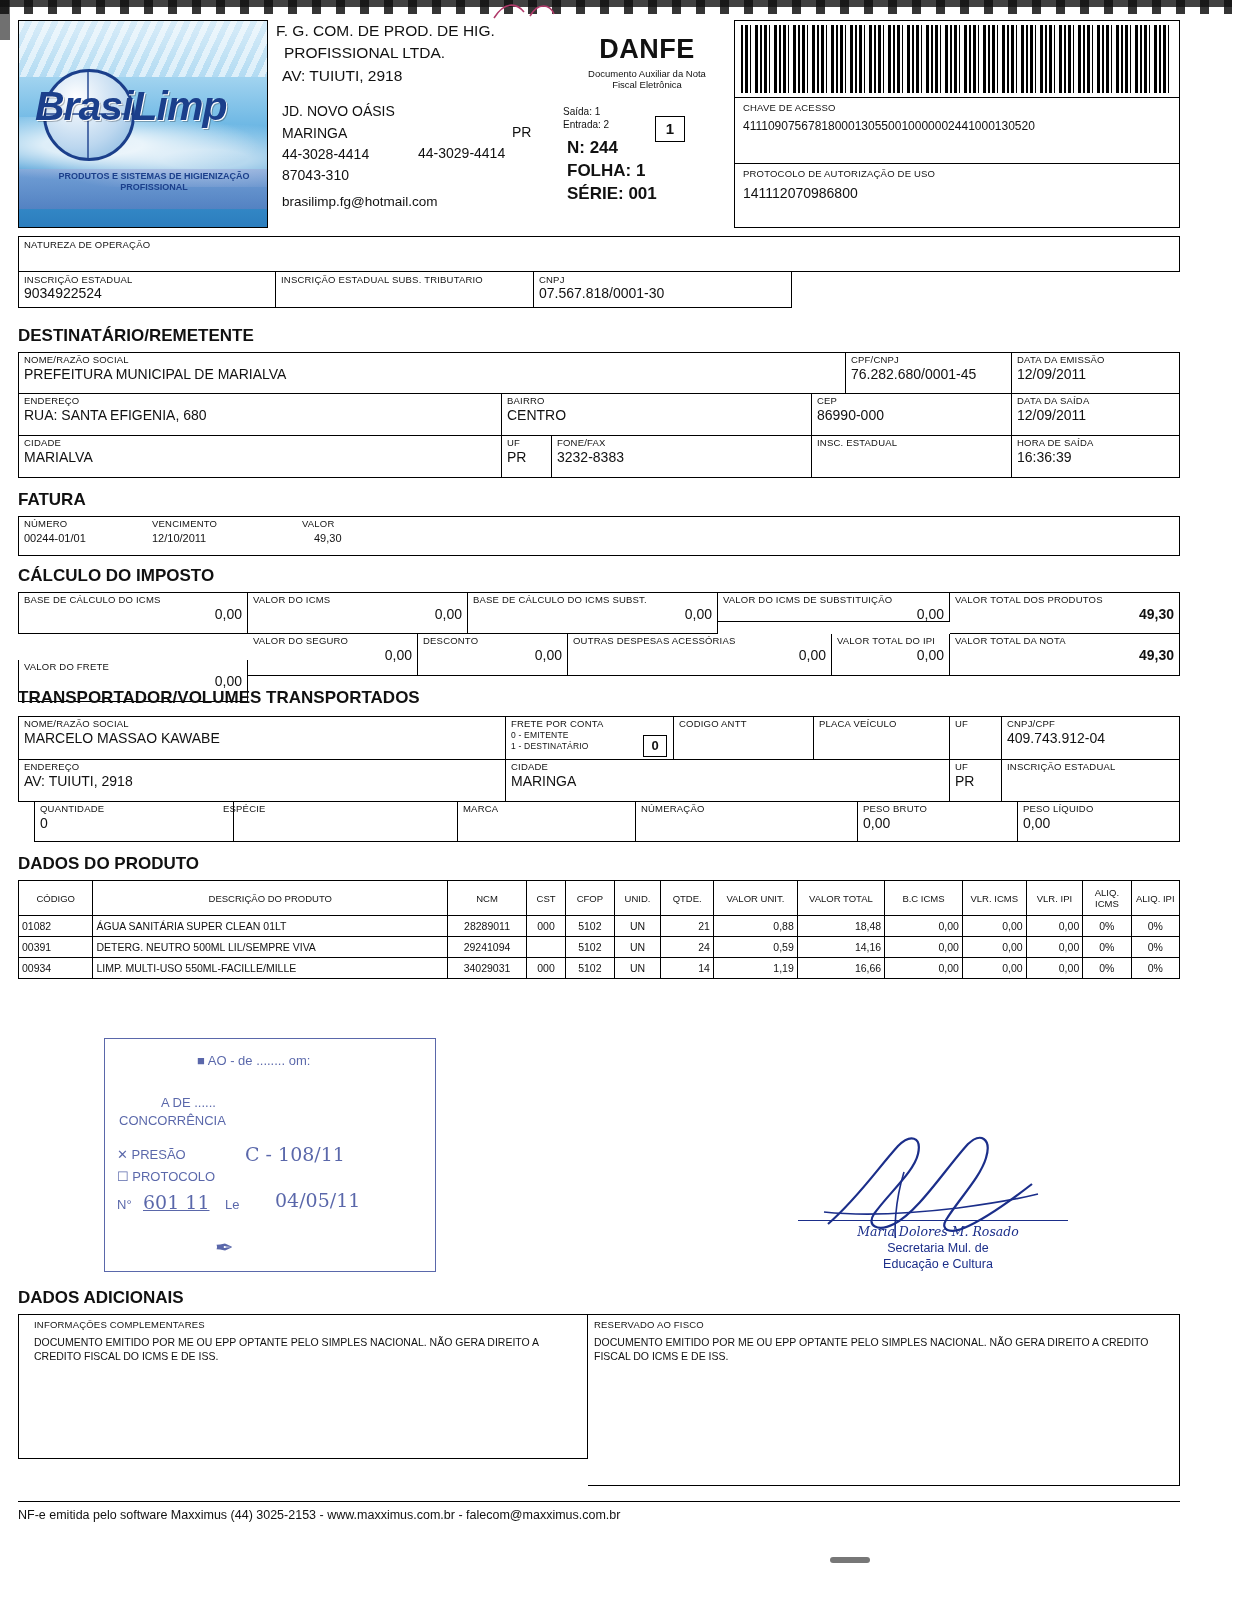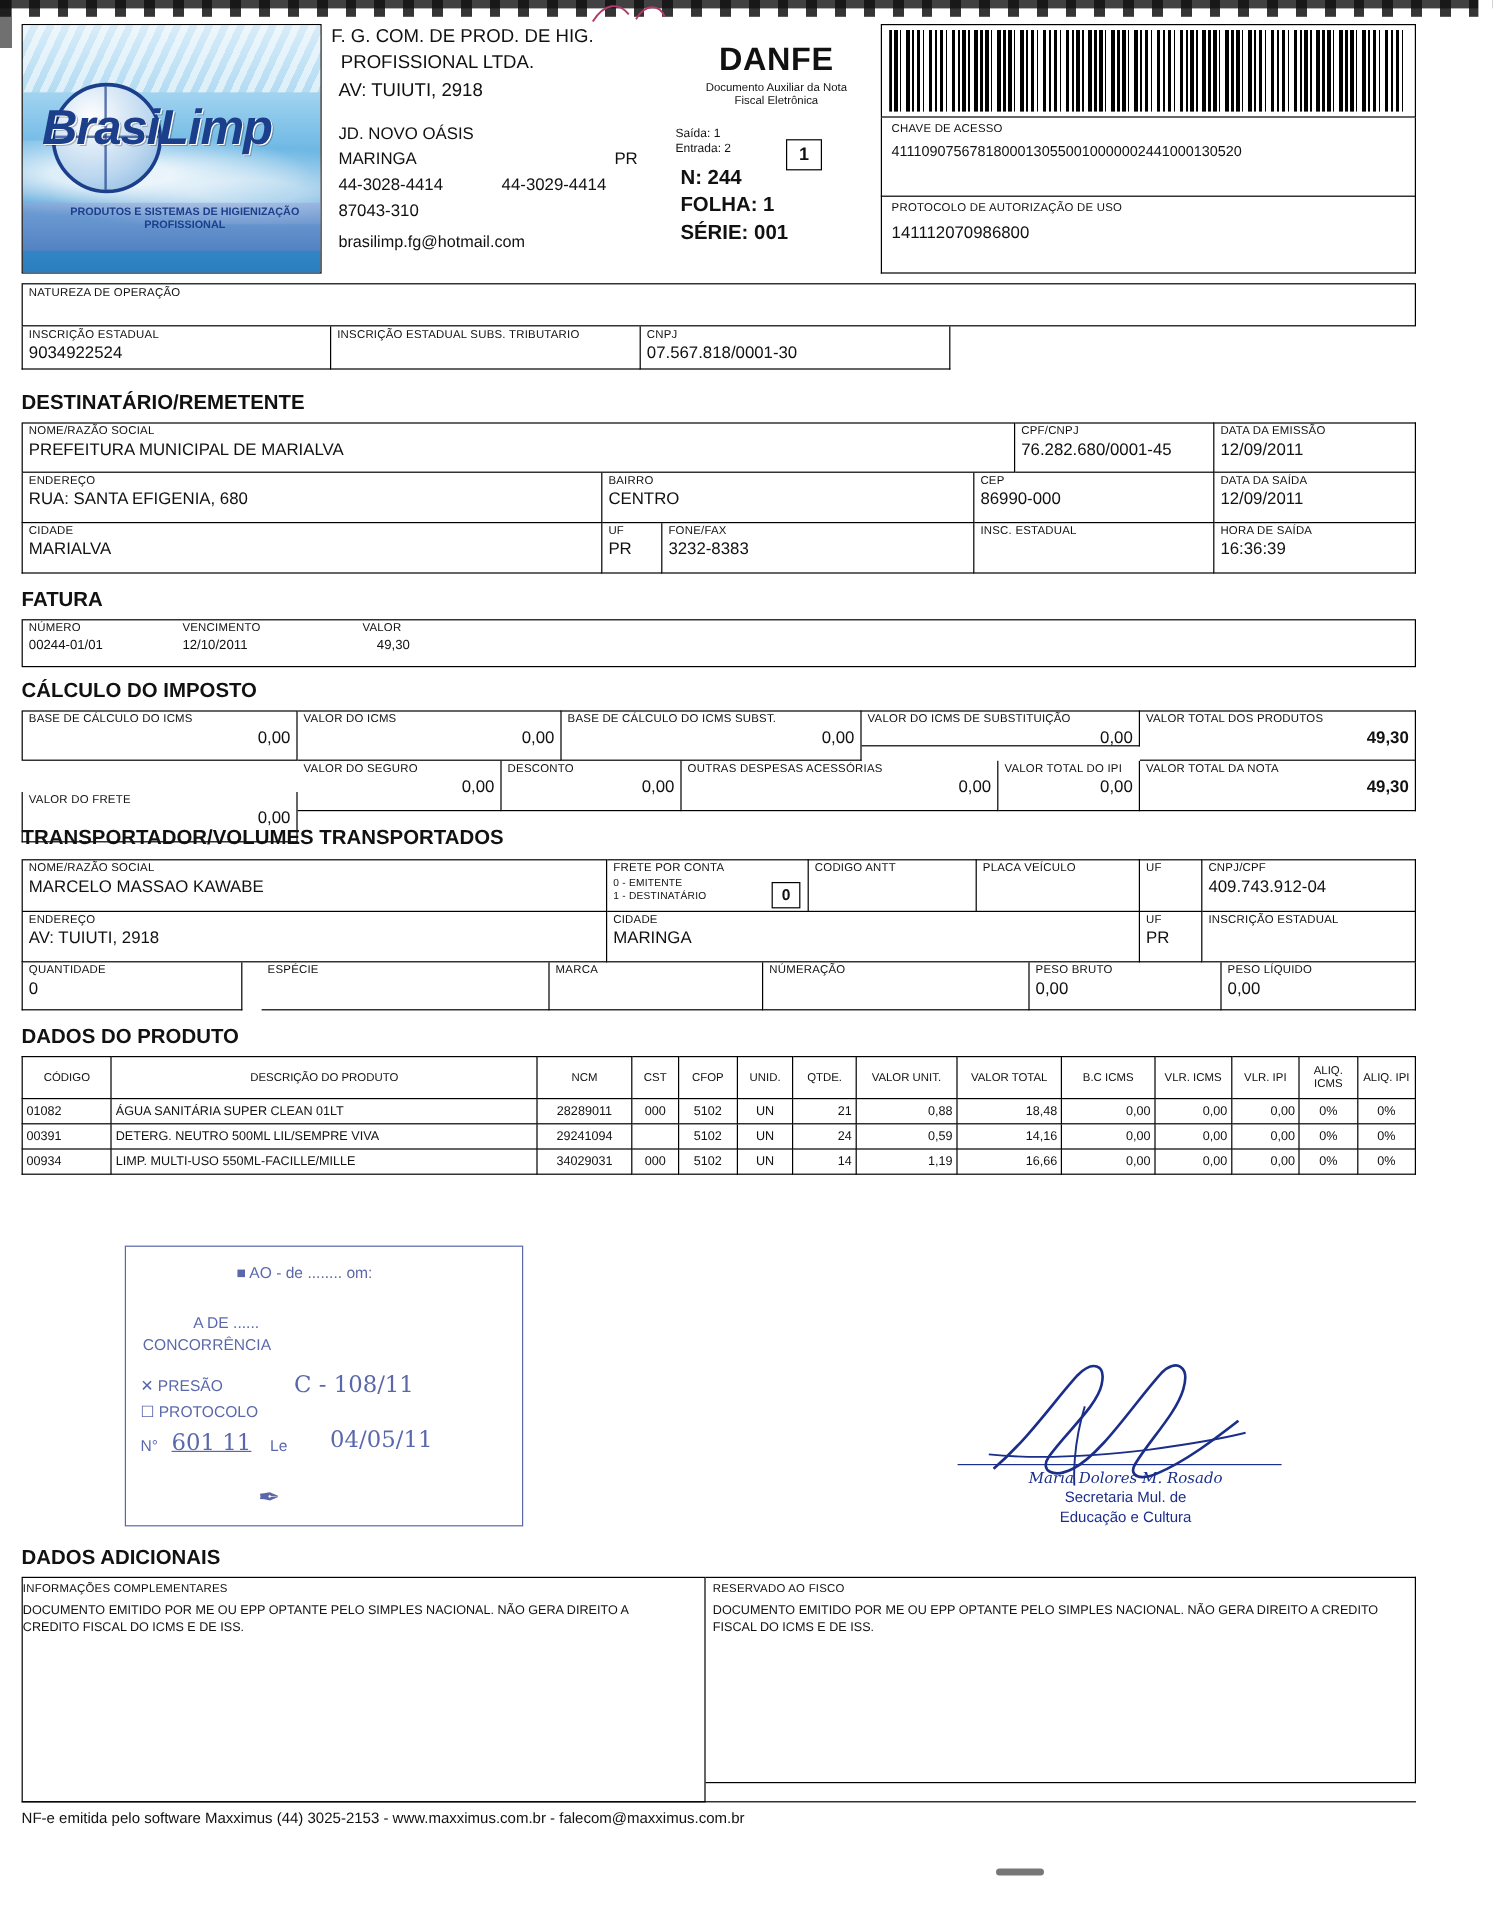--- a/index.html
+++ b/index.html
@@ -350,21 +350,21 @@
     </div>
     <div class="cell" style="left:932px;top:44px;width:52px;height:42px;border-top:none;border-left:none;">
       <span class="lbl">UF</span>
       <span class="val">PR</span>
     </div>
     <div class="cell" style="left:984px;top:44px;width:178px;height:42px;border-top:none;border-left:none;">
       <span class="lbl">INSCRIÇÃO ESTADUAL</span>
       <span class="val"></span>
     </div>
 
-    <div class="cell" style="left:0;top:86px;width:184px;height:40px;border-top:none;">
+    <div class="cell" style="left:16px;top:86px;width:200px;height:40px;border-top:none;">
       <span class="lbl">QUANTIDADE</span>
       <span class="val">0</span>
     </div>
     <div class="cell" style="left:200px;top:86px;width:240px;height:40px;border-top:none;border-left:none;">
       <span class="lbl">ESPÉCIE</span>
       <span class="val"></span>
     </div>
     <div class="cell" style="left:440px;top:86px;width:178px;height:40px;border-top:none;border-left:none;">
       <span class="lbl">MARCA</span>
       <span class="val"></span>
@@ -485,21 +485,21 @@
     <div class="line"></div>
     <div class="name">Maria Dolores M. Rosado</div>
     <div class="r2">Secretaria Mul. de</div>
     <div class="r3">Educação e Cultura</div>
   </div>
 
   <div style="position:absolute;left:0;top:1280px;width:1162px;">
     <div class="secttl">DADOS ADICIONAIS</div>
   </div>
   <div class="grid" style="left:0;top:1306px;width:1162px;height:172px;">
-    <div class="cell" style="left:0;top:0;width:570px;height:188px;padding:4px 0;">
+    <div class="cell" style="left:0;top:0;width:570px;height:145px;padding:4px 15px;">
       <span class="lbl" style="display:block;margin-bottom:4px">INFORMAÇÕES COMPLEMENTARES</span>
       <span style="display:block;font-size:10.5px;line-height:1.35;width:530px">DOCUMENTO EMITIDO POR ME OU EPP OPTANTE PELO SIMPLES NACIONAL. NÃO GERA DIREITO A CREDITO FISCAL DO ICMS E DE ISS.</span>
     </div>
     <div class="cell" style="left:570px;top:0;width:592px;height:172px;border-left:none;padding:4px 6px;">
       <span class="lbl" style="display:block;margin-bottom:4px">RESERVADO AO FISCO</span>
       <span style="display:block;font-size:10.5px;line-height:1.35;width:560px">DOCUMENTO EMITIDO POR ME OU EPP OPTANTE PELO SIMPLES NACIONAL. NÃO GERA DIREITO A CREDITO FISCAL DO ICMS E DE ISS.</span>
     </div>
   </div>
 
   <div class="ftline"></div>

